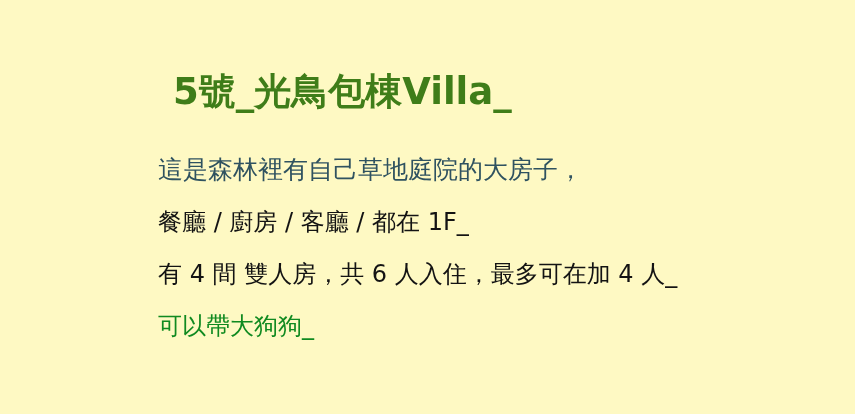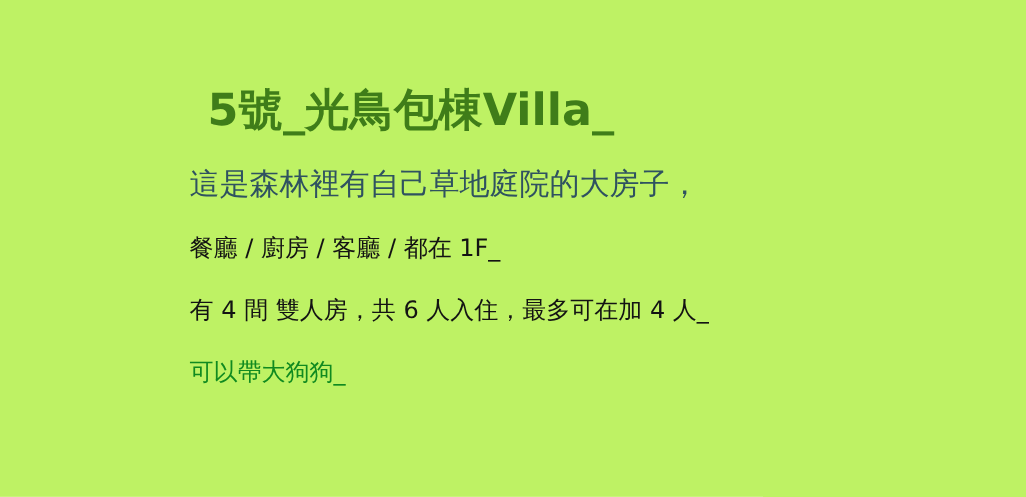--- a/index.html
+++ b/index.html
@@ -26,40 +26,40 @@
     font-size: 37px;
     font-weight: bold;
     line-height: 46px;
     color: #3f7d19;
     letter-spacing: 0px;
     white-space: nowrap;
   }
   .desc-block {
     position: absolute;
     left: 158px;
-    top: 128px;
+    top: 144px;
     width: 690px;
   }
   .desc-line {
     font-size: 25px;
     line-height: 52px;
     height: 52px;
     white-space: nowrap;
     color: #141414;
     font-weight: normal;
   }
   .desc-line.tone-teal   { color: #2f5260; }
   .desc-line.tone-dark   { color: #131313; }
   .desc-line.tone-green  { color: #108a20; }
-  .desc-line.size-sm     { font-size: 20px; }
+  .desc-line.size-sm     { font-size: 24px; }
 </style>
 </head>
 <body>
 
-<div id="page" style="background: #bef264;">
+<div id="page" style="background: #fef9c3;">
 
   <h1 class="listing-title" style="color: rgb(63, 125, 25);">5號_光鳥包棟Villa_</h1>
 
   <div class="desc-block">
     <div class="desc-line tone-teal" style="color: rgb(47, 82, 96);">這是森林裡有自己草地庭院的大房子，</div>
     <div class="desc-line tone-dark size-sm" style="color: rgb(19, 19, 19);">餐廳 / 廚房 / 客廳 / 都在 1F_</div>
     <div class="desc-line tone-dark size-sm" style="color: rgb(19, 19, 19);">有 4 間 雙人房，共 6 人入住，最多可在加 4 人_</div>
     <div class="desc-line tone-green size-sm" style="color: rgb(16, 138, 32);">可以帶大狗狗_</div>
   </div>
 

